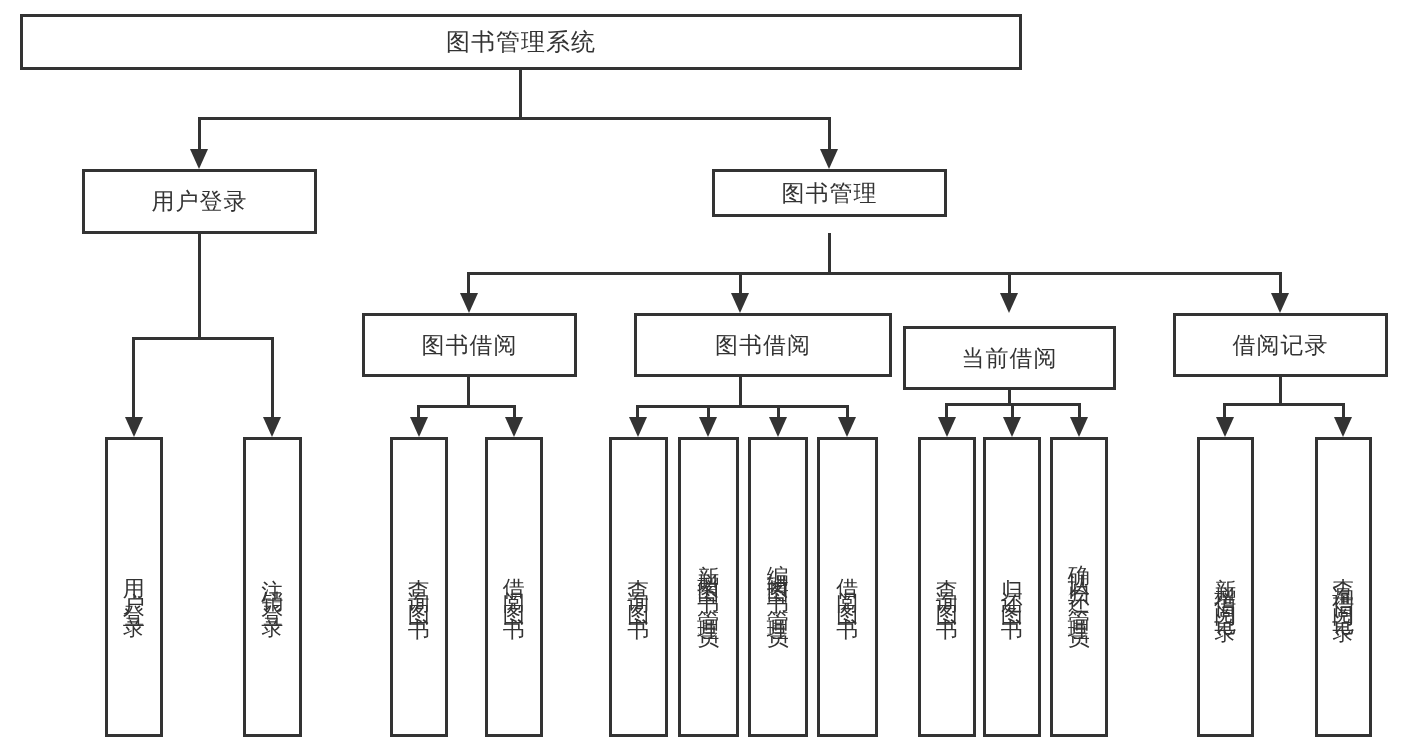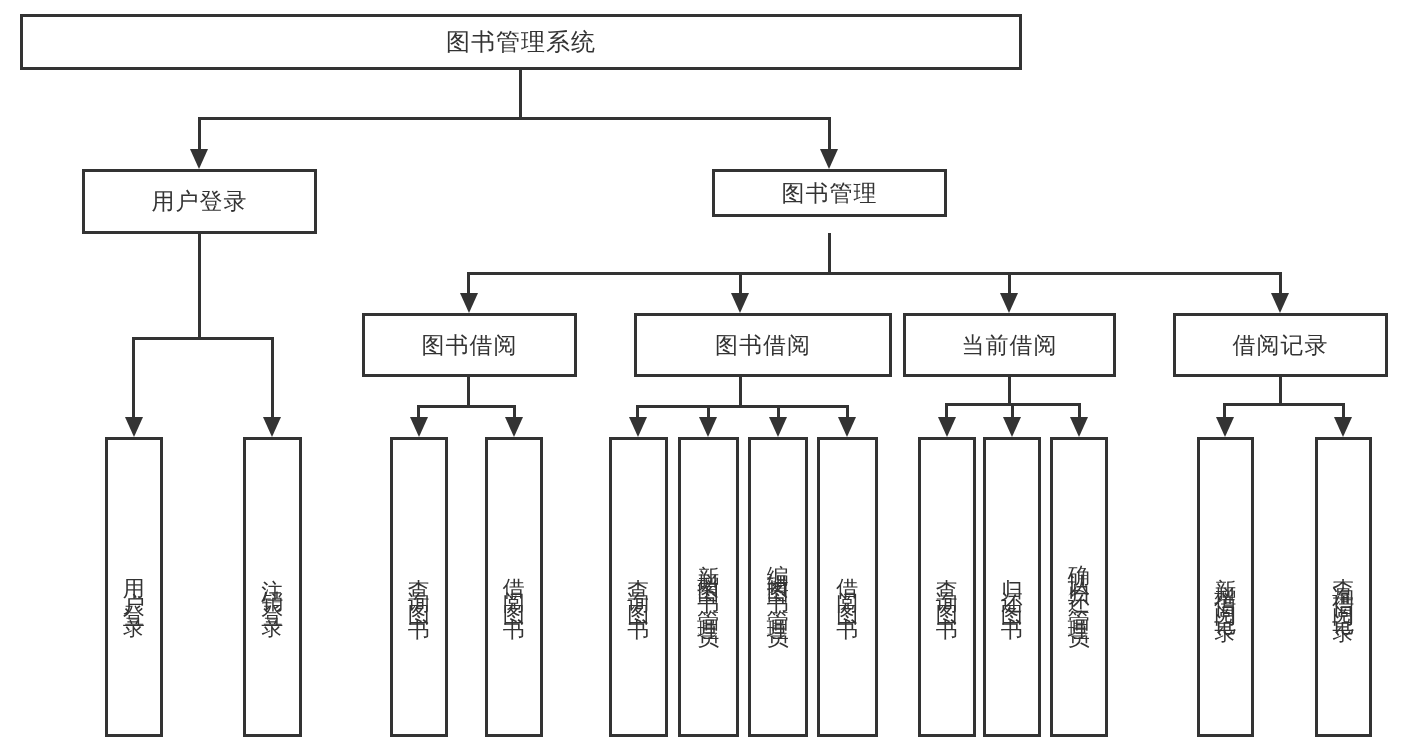--- a/index.html
+++ b/index.html
@@ -144,21 +144,21 @@
   <div class="box h" style="left:712px; top:169px; width:235px; height:48px;">
     <span>图书管理</span>
   </div>
 
   <div class="box h" style="left:362px; top:313px; width:215px; height:64px;">
     <span>图书借阅</span>
   </div>
   <div class="box h" style="left:634px; top:313px; width:258px; height:64px;text-align:right;">
     <span>图书借阅</span>
   </div>
-  <div class="box h" style="left:903px; top:313px; width:213px; height:64px;">
+  <div class="box h" style="left:903px; top:326px; width:213px; height:64px;">
     <span>当前借阅</span>
   </div>
   <div class="box h" style="left:1173px; top:313px; width:215px; height:64px;">
     <span>借阅记录</span>
   </div>
 
   <div class="box leaf short" style="left:105px; top:437px; width:58px; height:300px;">
     <span>用户登录</span>
   </div>
   <div class="box leaf short" style="left:243px; top:437px; width:59px; height:300px;">

